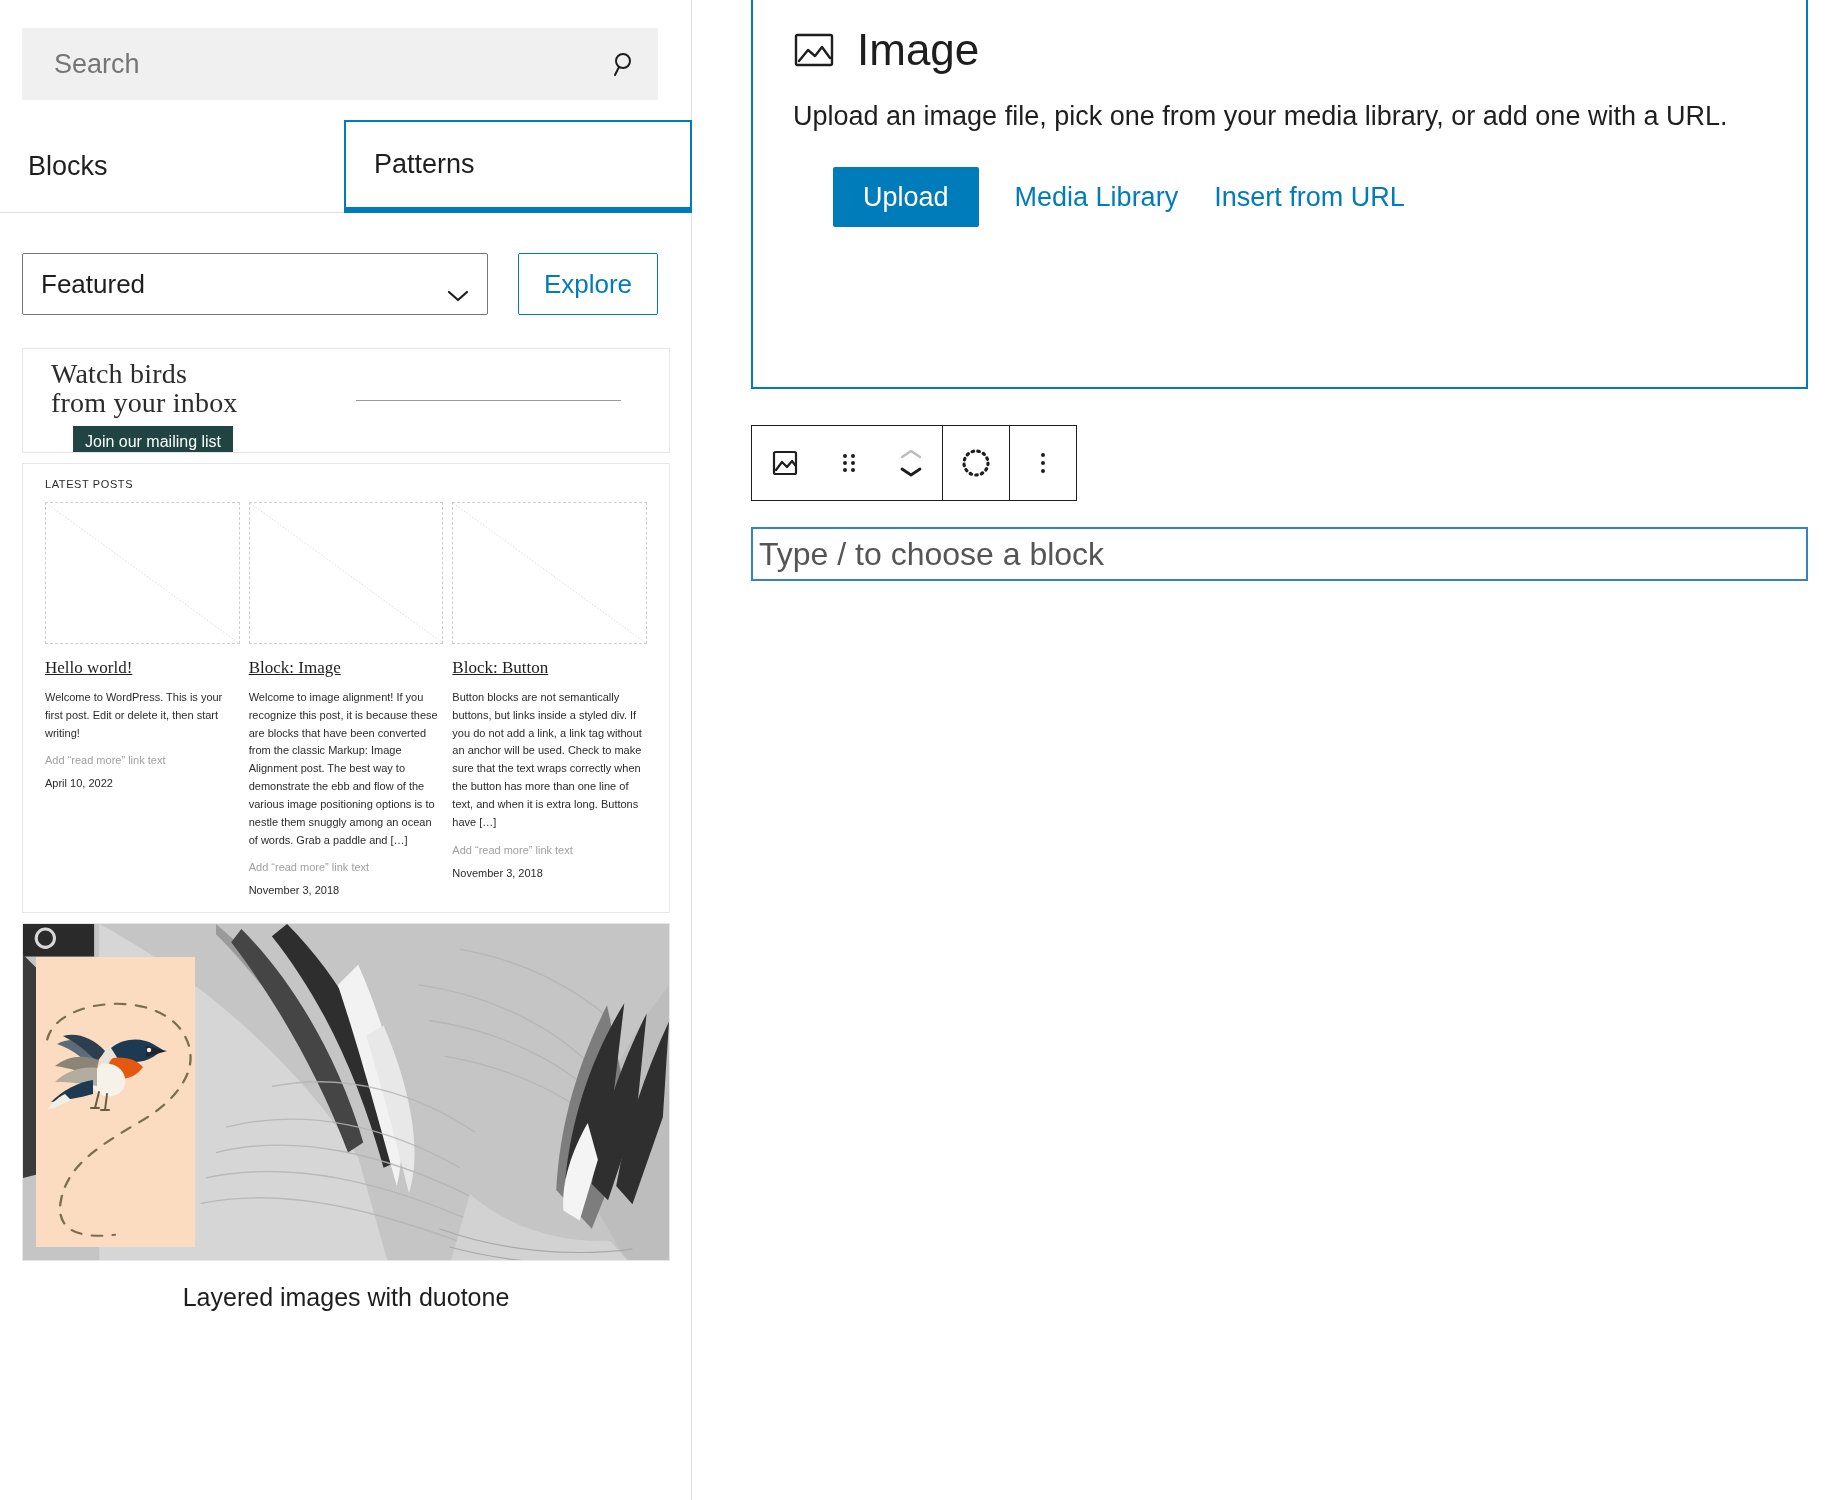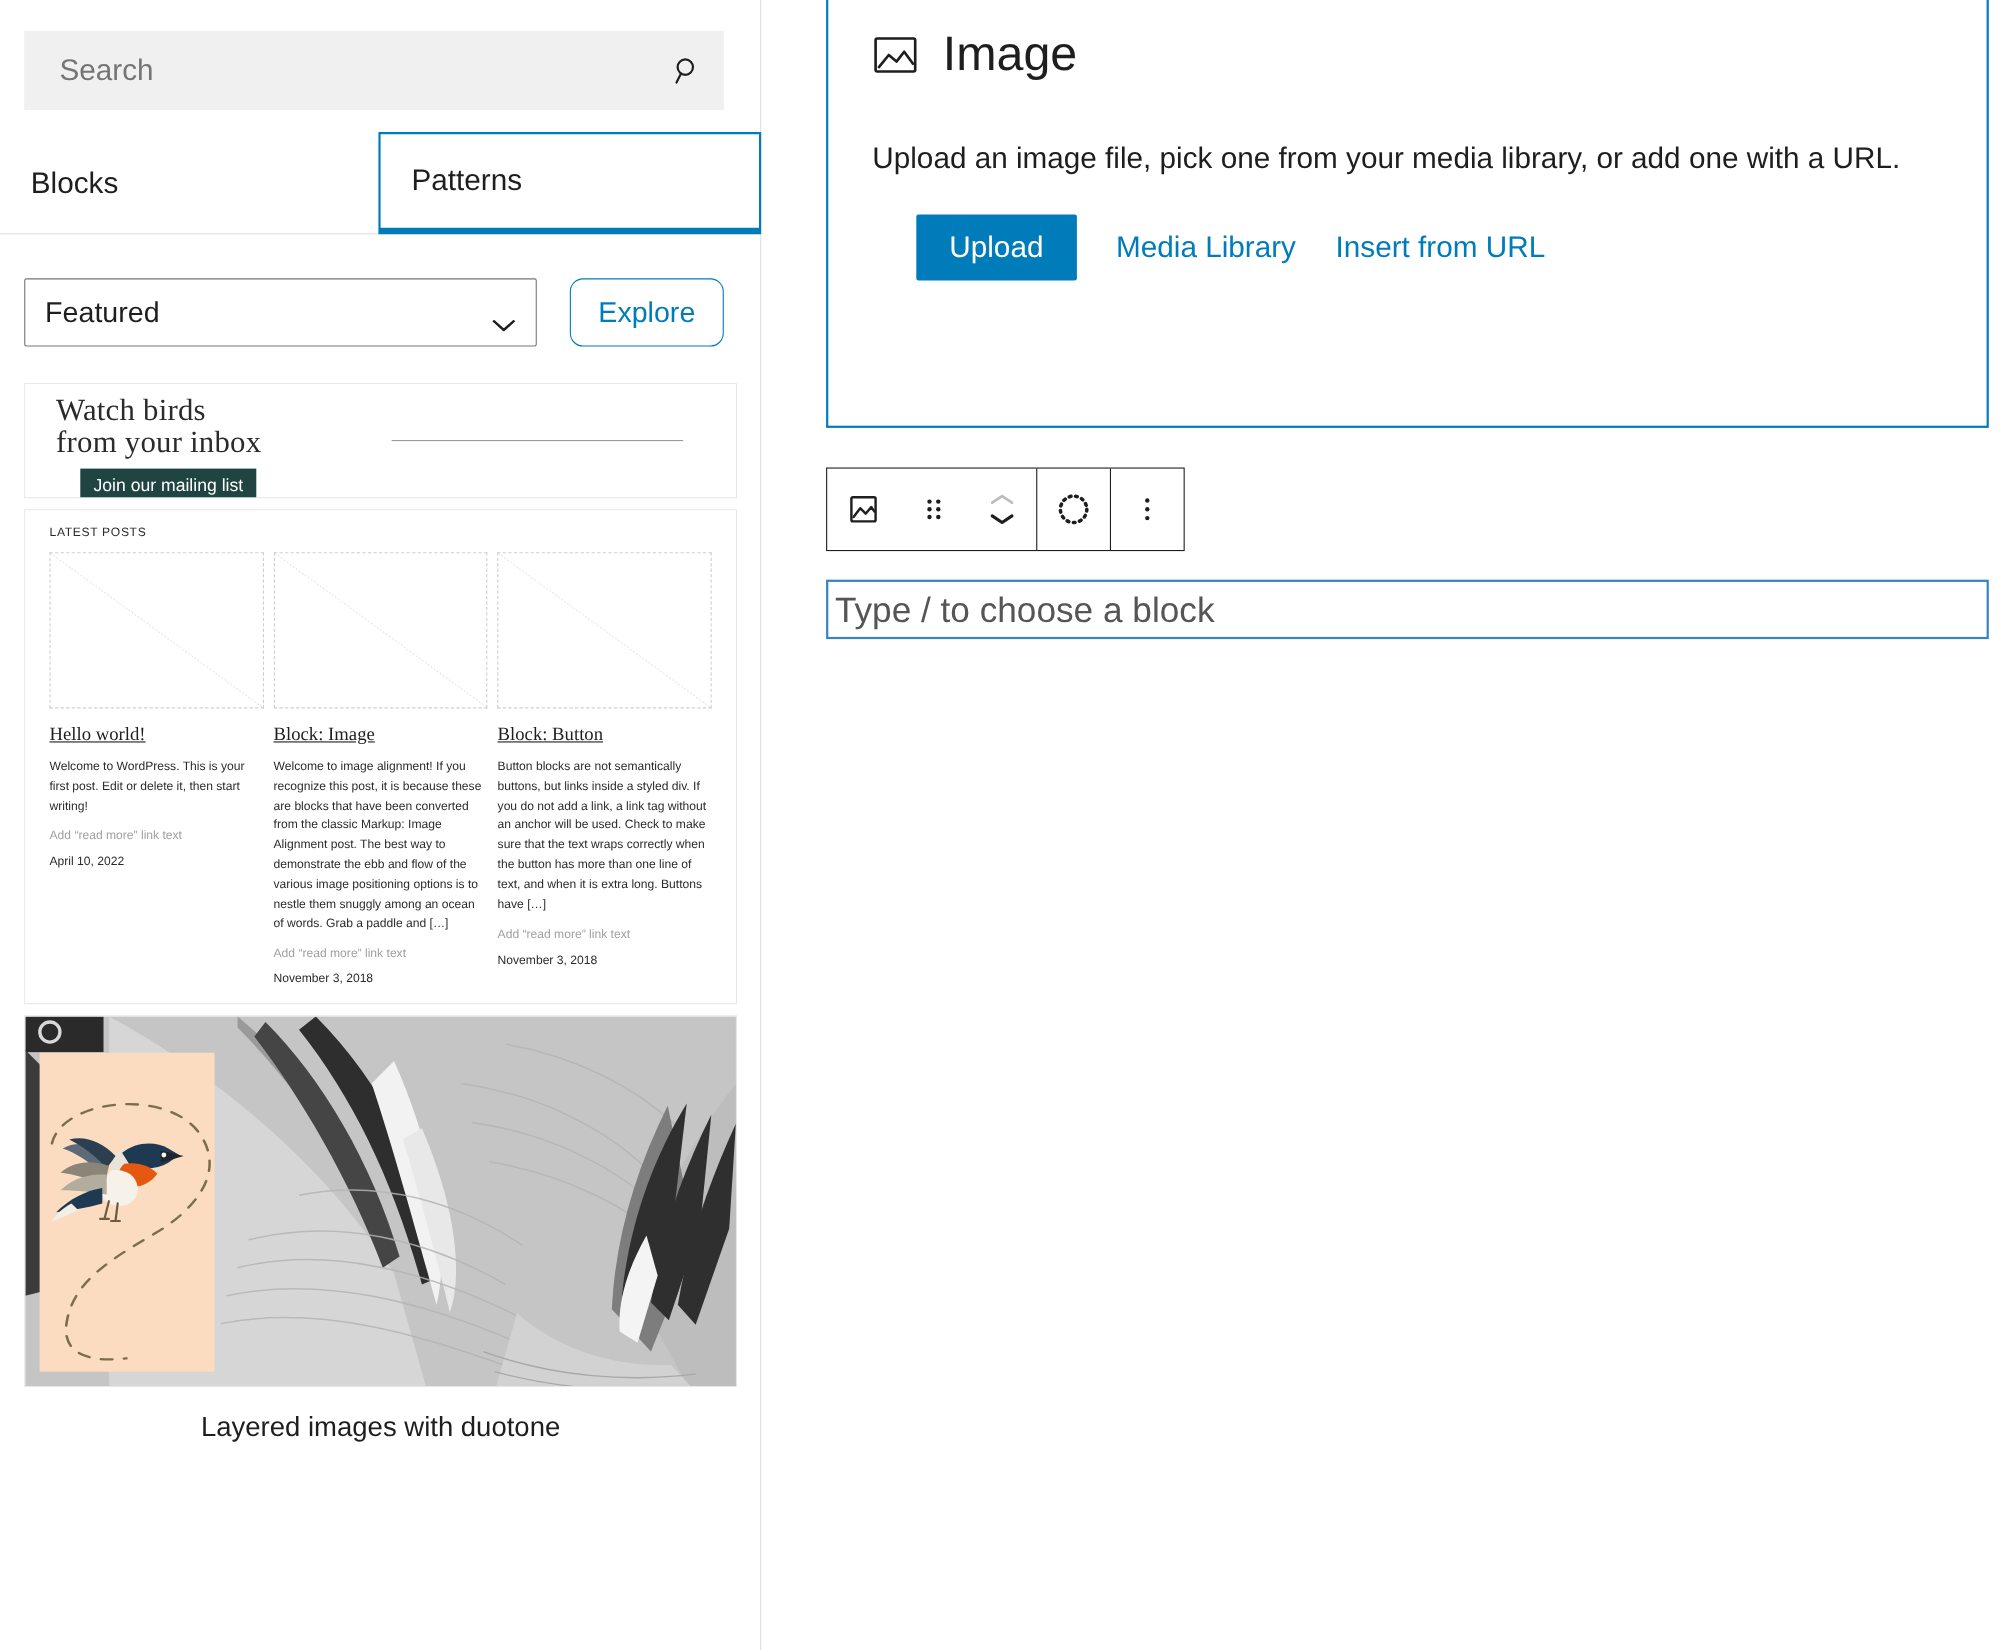--- a/index.html
+++ b/index.html
@@ -91,21 +91,21 @@
     justify-content: space-between;
     padding: 0 18px 0 18px;
     font-size: 26px;
     color: #1e1e1e;
     cursor: pointer;
   }
   .chev-down { width: 22px; height: 13px; }
   .explore-btn {
     width: 140px; height: 62px;
     border: 1px solid #007cba;
-    border-radius: 12px;
+    border-radius: 2px;
     background: #fff;
     color: #007cba;
     font-size: 26px;
     font-family: "Liberation Sans", sans-serif;
     cursor: pointer;
     display: flex;
     align-items: center;
     justify-content: center;
   }
 
@@ -215,21 +215,21 @@
     border: 2px solid #007cba;
     background: #fff;
     padding: 0 40px;
   }
   .ip-head {
     display: flex; align-items: center; gap: 22px;
     margin-top: 33px;
   }
   .ip-icon { width: 42px; height: 42px; }
   .ip-title { font-size: 44px; color: #1e1e1e; }
-  .ip-desc { font-size: 27px; color: #1e1e1e; margin-top: 54px; }
+  .ip-desc { font-size: 27px; color: #1e1e1e; margin-top: 26px; }
   .ip-actions { display: flex; align-items: center; gap: 36px; margin-top: 35px; padding-left: 40px; }
   .btn-primary {
     background: #007cba; color: #fff;
     border: none; border-radius: 2px;
     font-size: 27px; font-family: "Liberation Sans", sans-serif;
     padding: 0 30px; height: 60px;
     cursor: pointer;
   }
   .btn-link {
     background: transparent; border: none;

